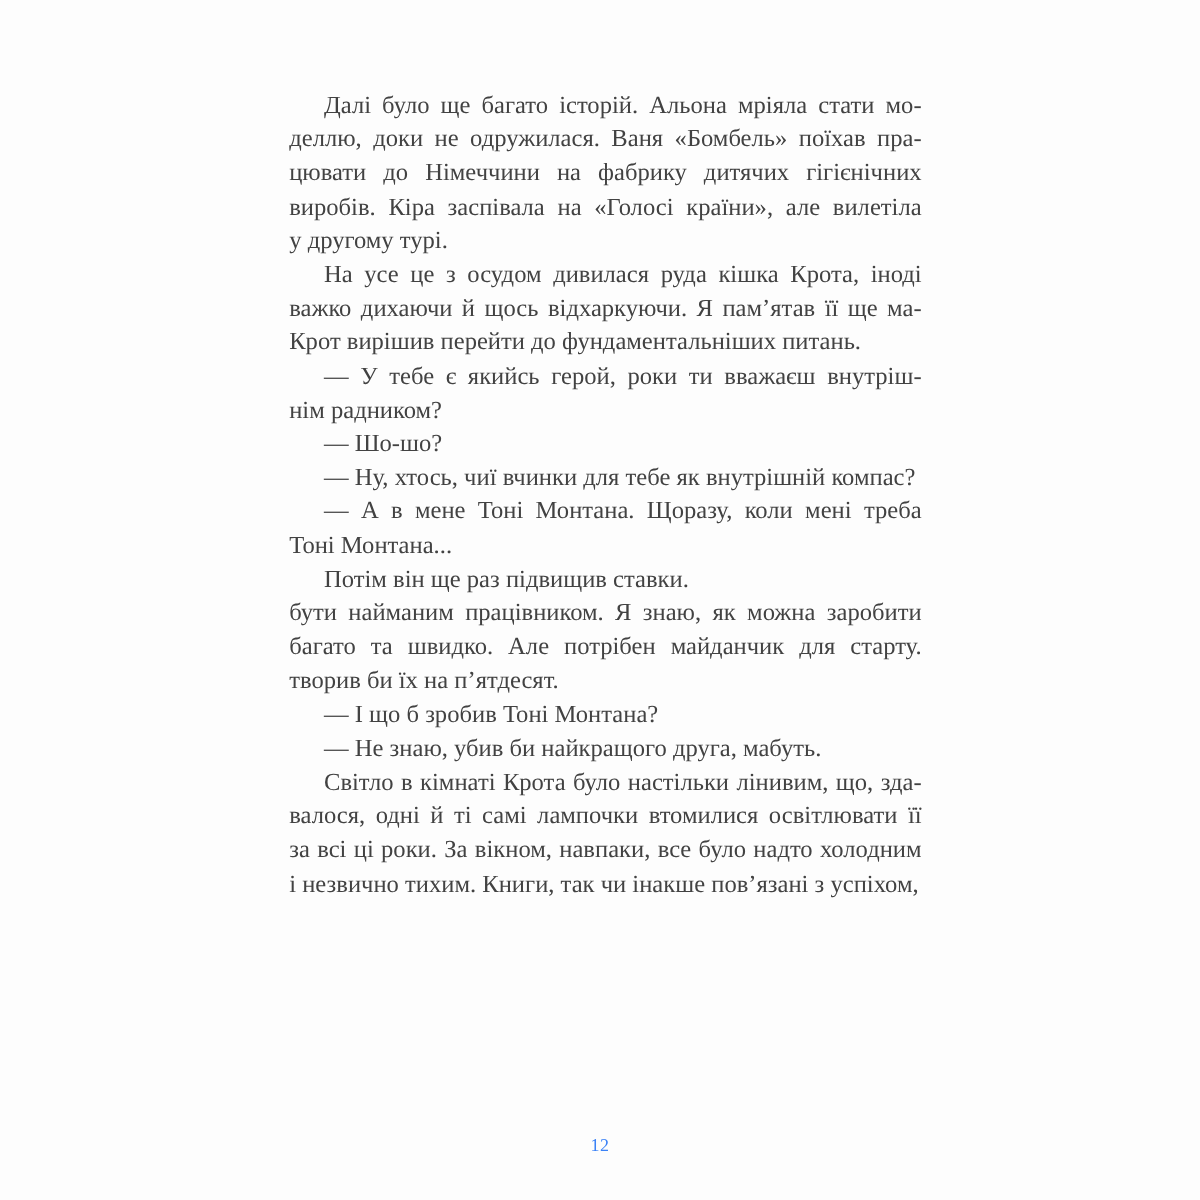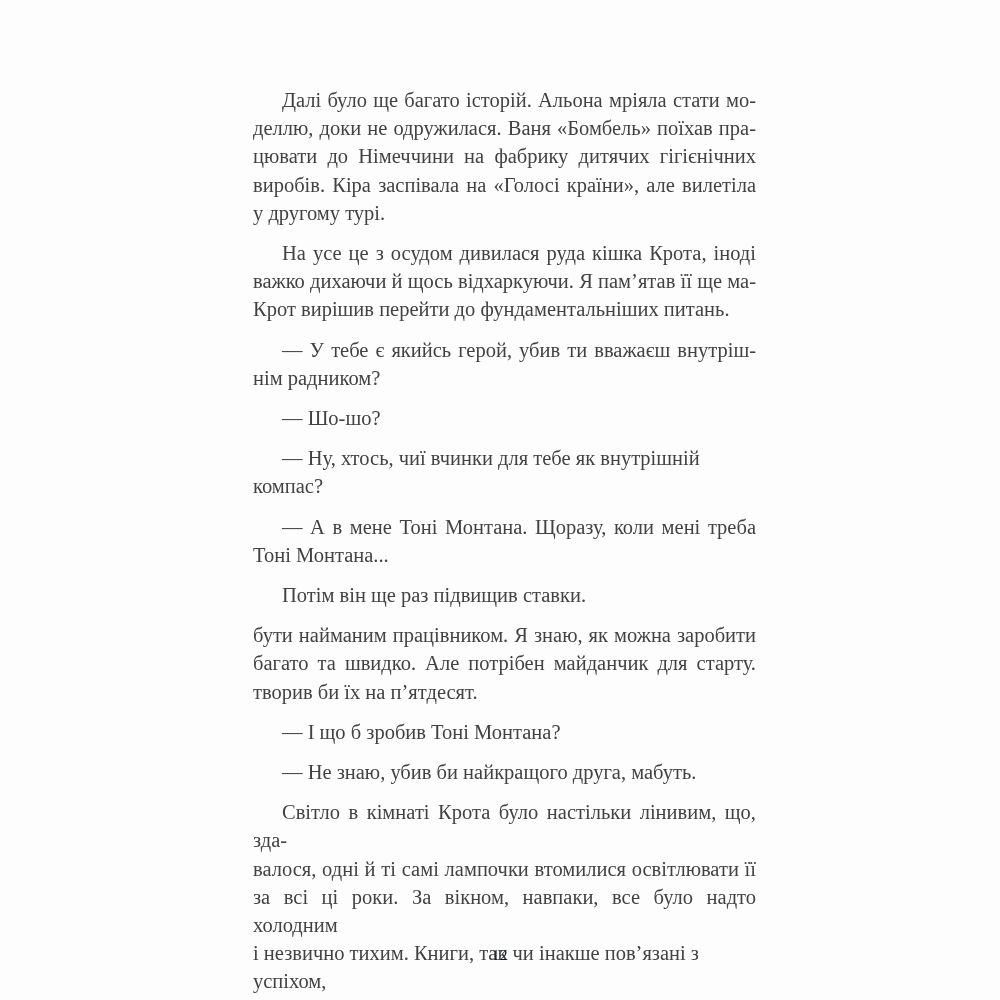--- a/index.html
+++ b/index.html
@@ -19,21 +19,21 @@
   .text-column {
     position: absolute;
     left: 241px;
     top: 74px;
     width: 527px;
     font-size: 20.5px;
     line-height: 28.2px;
     -webkit-font-smoothing: antialiased;
   }
   .para {
-    margin: 12px;
+    margin: 0;
     padding: 0;
   }
   .line {
     text-align: left;
     white-space: normal;
   }
   .line.just {
     text-align: justify;
     text-align-last: justify;
   }
@@ -41,42 +41,42 @@
     text-indent: 29px;
   }
   .page-number {
     position: absolute;
     left: 0;
     top: 947px;
     width: 1000px;
     text-align: center;
     font-size: 15px;
     letter-spacing: 0.5px;
-    color: #0f172a;
+    color: #3b82f6;
   }
 </style>
 </head>
 <body>
 
 <div class="page">
   <div class="text-column" id="text-column">
       <div class="para">
         <div class="line indent just">Далі було ще багато історій. Альона мріяла стати мо-</div>
         <div class="line just">деллю, доки не одружилася. Ваня «Бомбель» поїхав пра-</div>
         <div class="line just">цювати до Німеччини на фабрику дитячих гігієнічних</div>
         <div class="line just">виробів. Кіра заспівала на «Голосі країни», але вилетіла</div>
         <div class="line">у другому турі.</div>
       </div>
       <div class="para">
         <div class="line indent just">На усе це з осудом дивилася руда кішка Крота, іноді</div>
         <div class="line just">важко дихаючи й щось відхаркуючи. Я пам’ятав її ще ма-</div>
         <div class="line">Крот вирішив перейти до фундаментальніших питань.</div>
       </div>
       <div class="para">
-        <div class="line indent just">— У тебе є якийсь герой, убив ти вважаєш внутріш-</div>
+        <div class="line indent just">— У тебе є якийсь герой, роки ти вважаєш внутріш-</div>
         <div class="line">нім радником?</div>
       </div>
       <div class="para">
         <div class="line indent">— Шо-шо?</div>
       </div>
       <div class="para">
         <div class="line indent">— Ну, хтось, чиї вчинки для тебе як внутрішній компас?</div>
       </div>
       <div class="para">
         <div class="line indent just">— А в мене Тоні Монтана. Щоразу, коли мені треба</div>

